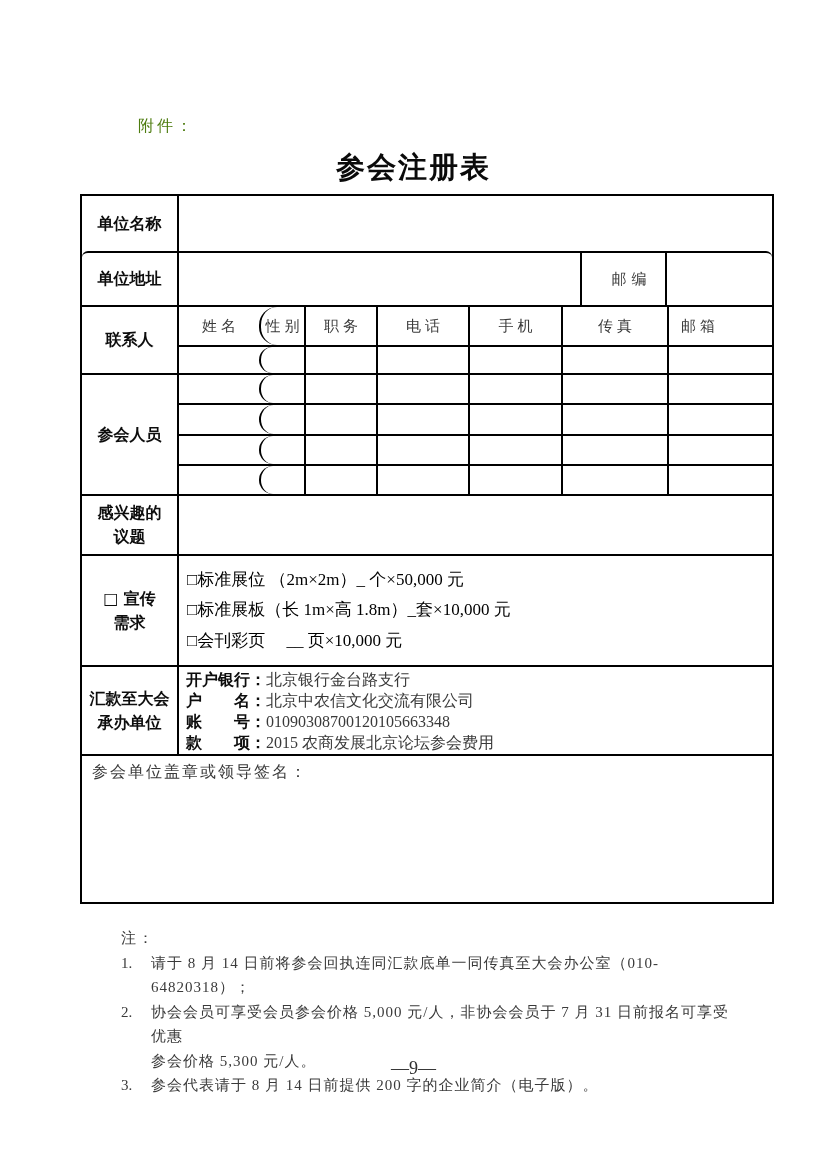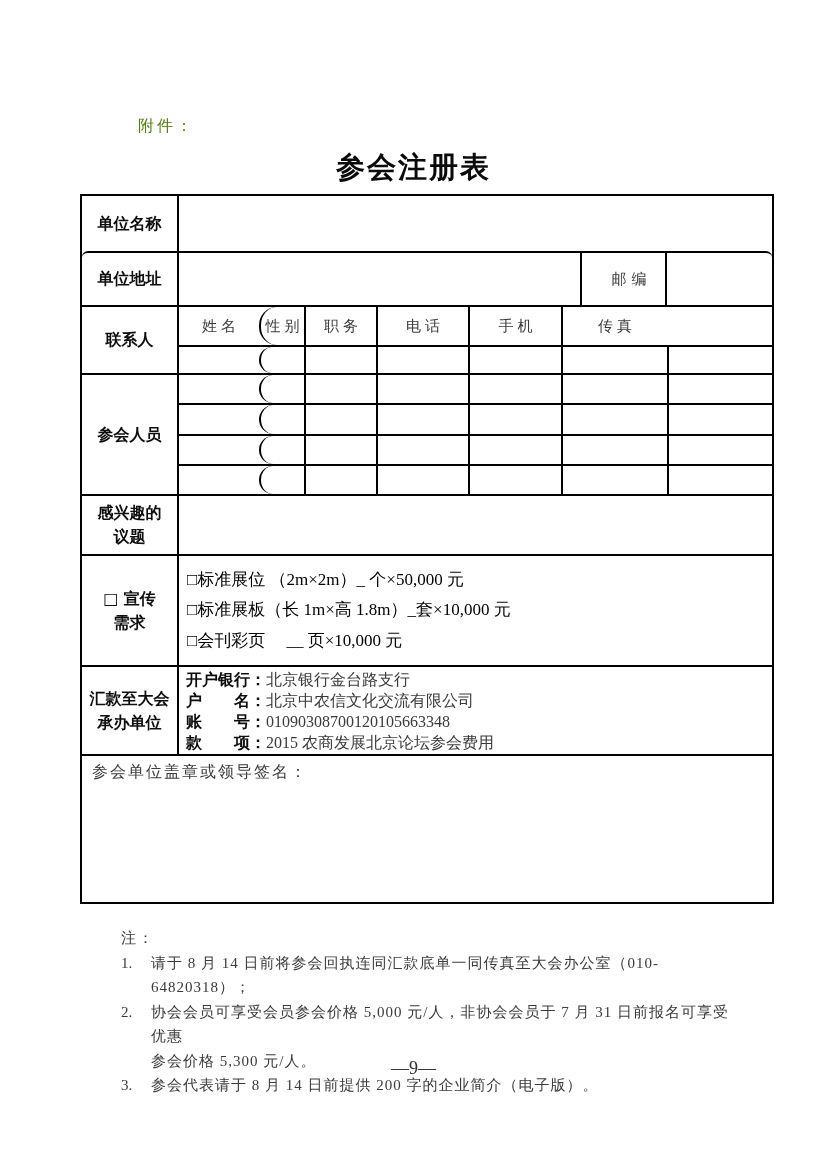--- a/index.html
+++ b/index.html
@@ -124,20 +124,21 @@
     <div class="frow r3">
       <div class="label-cell">联系人</div>
       <div class="bl gridpart">
         <div class="grow hrow">
           <div class="gcell c-name">姓名</div>
           <div class="gcell c-gender">性别</div>
           <div class="gcell c-title">职务</div>
           <div class="gcell c-phone">电话</div>
           <div class="gcell c-mobile">手机</div>
           <div class="gcell c-fax">传真</div>
+          <div class="gcell c-email">邮箱</div>
         </div>
         <div class="grow">
           <div class="gcell c-name"></div>
           <div class="gcell c-gender"></div>
           <div class="gcell c-title"></div>
           <div class="gcell c-phone"></div>
           <div class="gcell c-mobile"></div>
           <div class="gcell c-fax"></div>
           <div class="gcell c-email"></div>
         </div>

